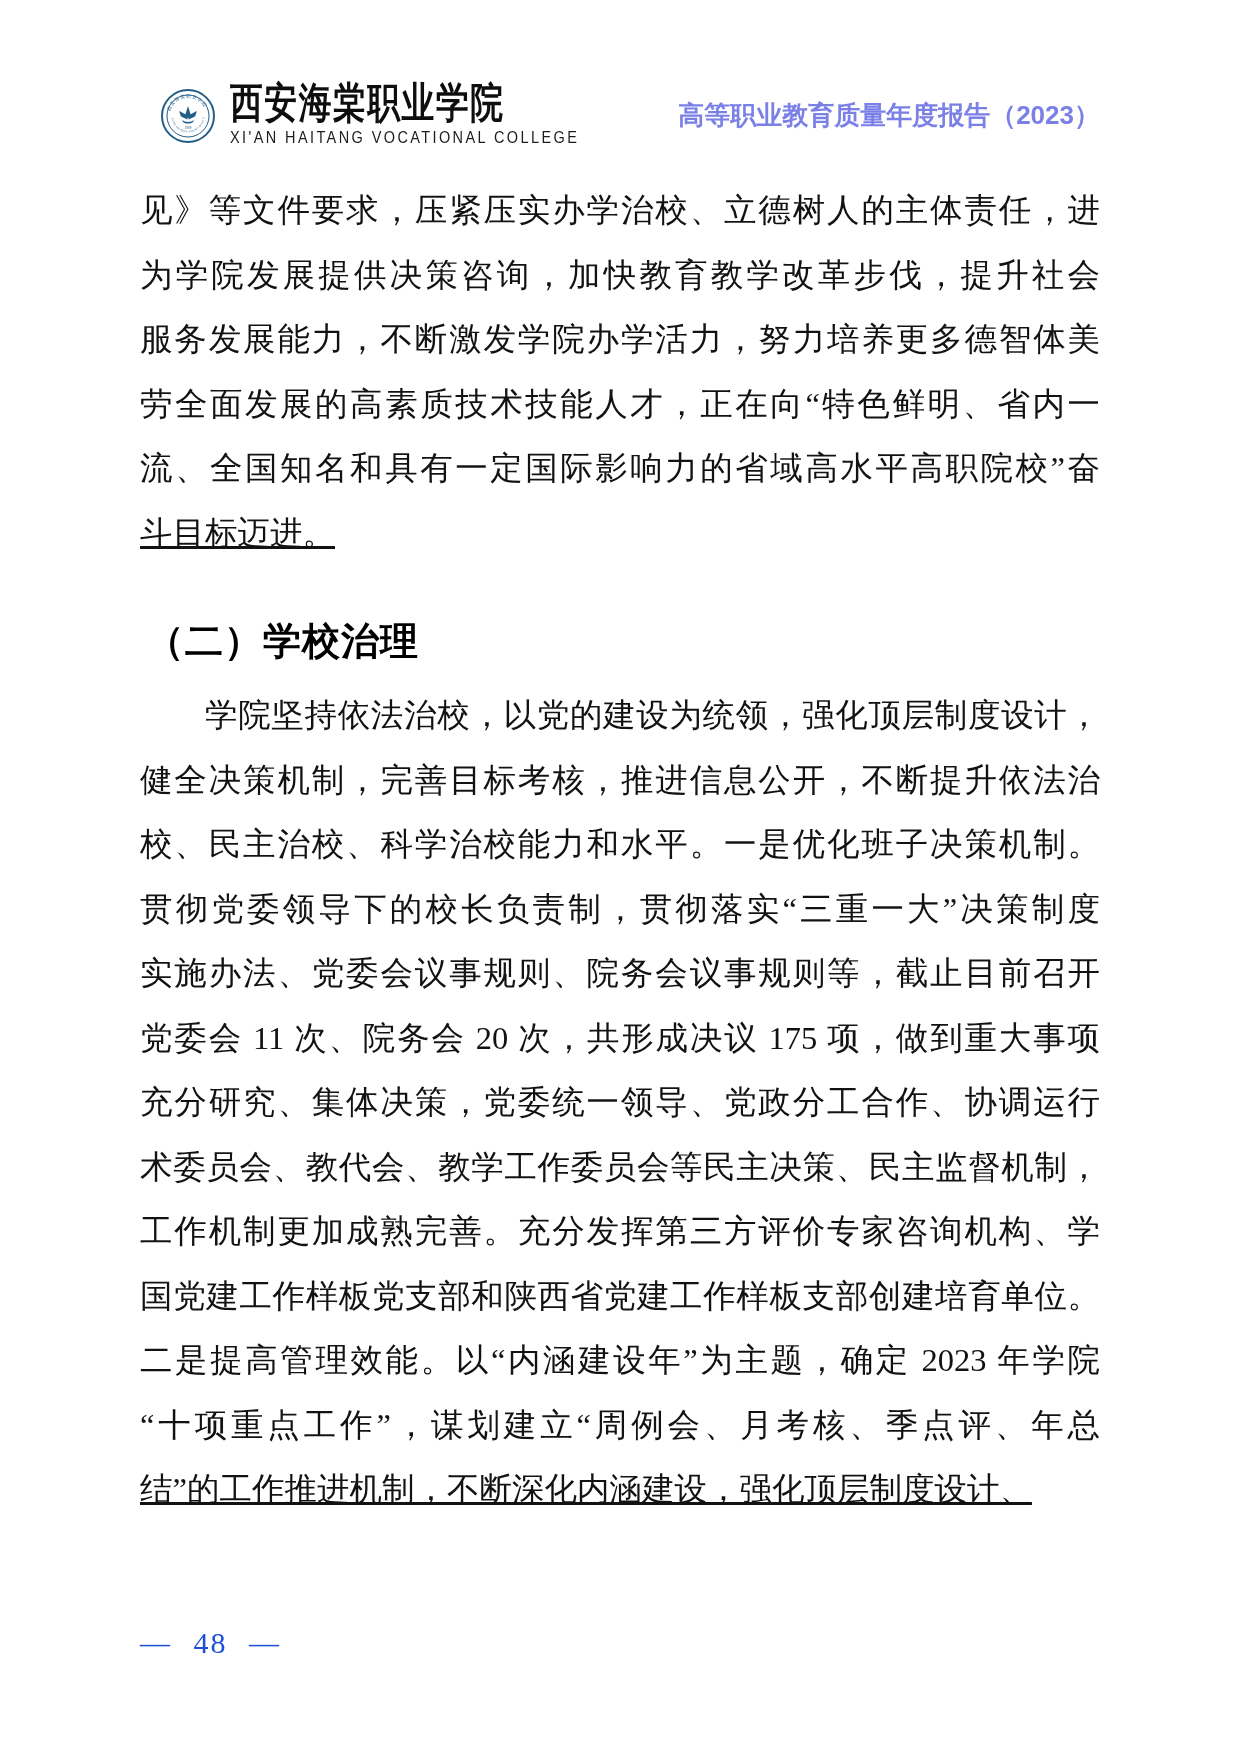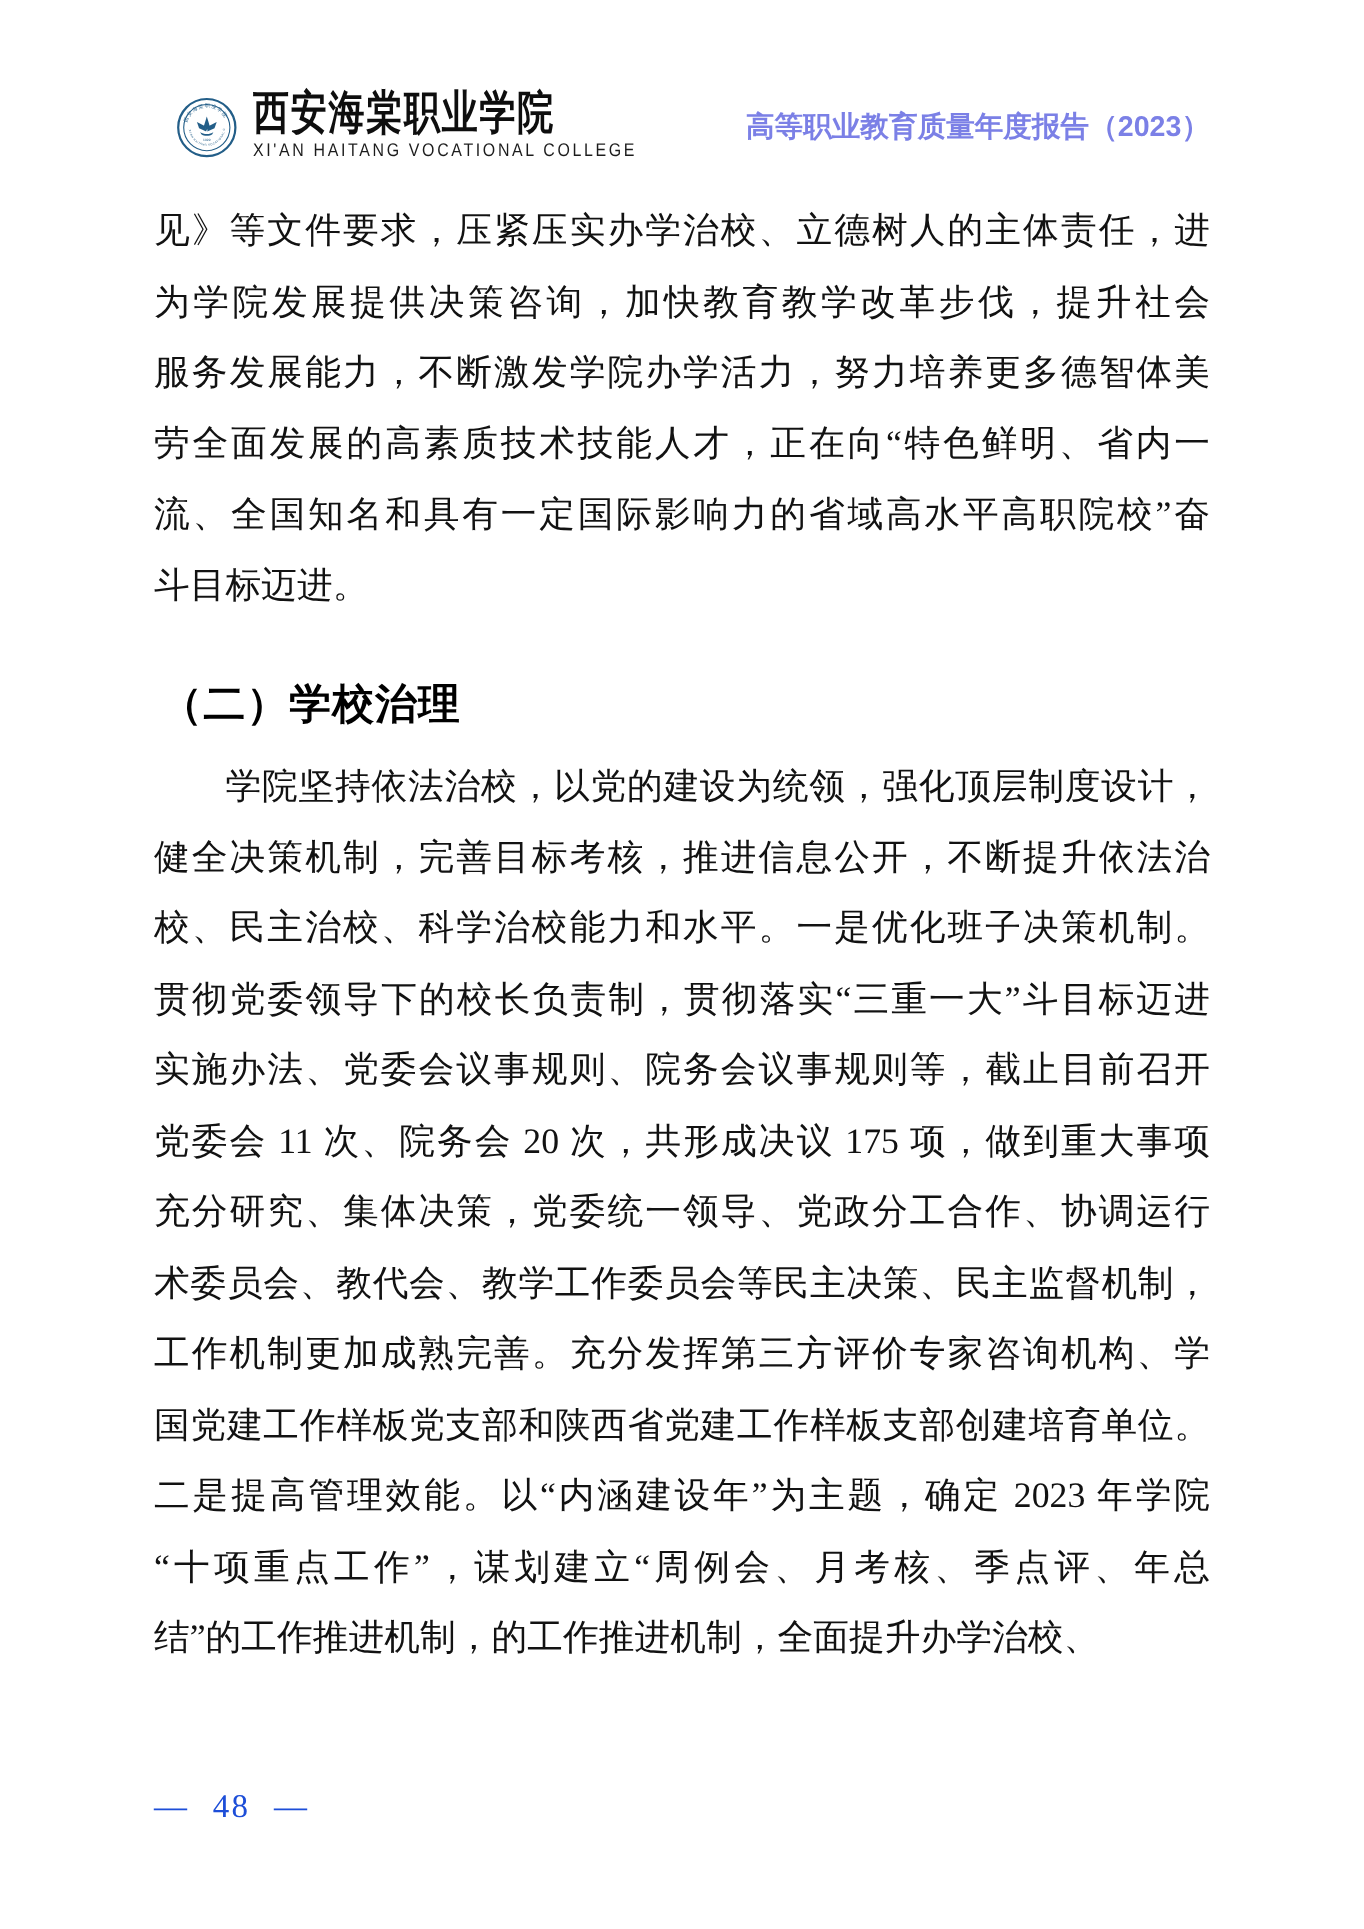--- a/index.html
+++ b/index.html
@@ -69,21 +69,21 @@
     color: #121212;
   }
   .line {
     height: 64.5px;
     overflow: hidden;
     text-align: justify;
     text-align-last: justify;
     -moz-text-align-last: justify;
     white-space: normal;
   }
-  .line.last-line { text-align-last: left; -moz-text-align-last: left; }
+  .line.last-line { text-align-last: left; text-decoration: underline; -moz-text-align-last: left; }
   .line.indent { text-indent: 2em; }
 
   .section-heading {
     font-family: "Liberation Sans", sans-serif;
     font-weight: bold;
     font-size: 38px;
     line-height: 64px;
     color: #000000;
     margin: 44px 0 10px 6px;
     letter-spacing: 1px;
@@ -149,30 +149,30 @@
       <div class="line">流、全国知名和具有一定国际影响力的省域高水平高职院校”奋</div>
       <div class="line last-line">斗目标迈进。</div>
     </div>
 
     <h2 class="section-heading">（二）学校治理</h2>
 
     <div>
       <div class="line indent">学院坚持依法治校，以党的建设为统领，强化顶层制度设计，</div>
       <div class="line">健全决策机制，完善目标考核，推进信息公开，不断提升依法治</div>
       <div class="line">校、民主治校、科学治校能力和水平。一是优化班子决策机制。</div>
-      <div class="line">贯彻党委领导下的校长负责制，贯彻落实“三重一大”斗目标迈进</div>
+      <div class="line">贯彻党委领导下的校长负责制，贯彻落实“三重一大”决策制度</div>
       <div class="line">实施办法、党委会议事规则、院务会议事规则等，截止目前召开</div>
       <div class="line">党委会 11 次、院务会 20 次，共形成决议 175 项，做到重大事项</div>
       <div class="line">充分研究、集体决策，党委统一领导、党政分工合作、协调运行</div>
       <div class="line">术委员会、教代会、教学工作委员会等民主决策、民主监督机制，</div>
       <div class="line">工作机制更加成熟完善。充分发挥第三方评价专家咨询机构、学</div>
       <div class="line">国党建工作样板党支部和陕西省党建工作样板支部创建培育单位。</div>
       <div class="line">二是提高管理效能。以“内涵建设年”为主题，确定 2023 年学院</div>
       <div class="line">“十项重点工作”，谋划建立“周例会、月考核、季点评、年总</div>
-      <div class="line last-line">结”的工作推进机制，的工作推进机制，全面提升办学治校、</div>
+      <div class="line last-line">结”的工作推进机制，不断深化内涵建设，强化顶层制度设计、</div>
     </div>
 
   </div>
 
   <div class="footer">
     <span>—  48  —</span>
   </div>
 
 </div>
 

